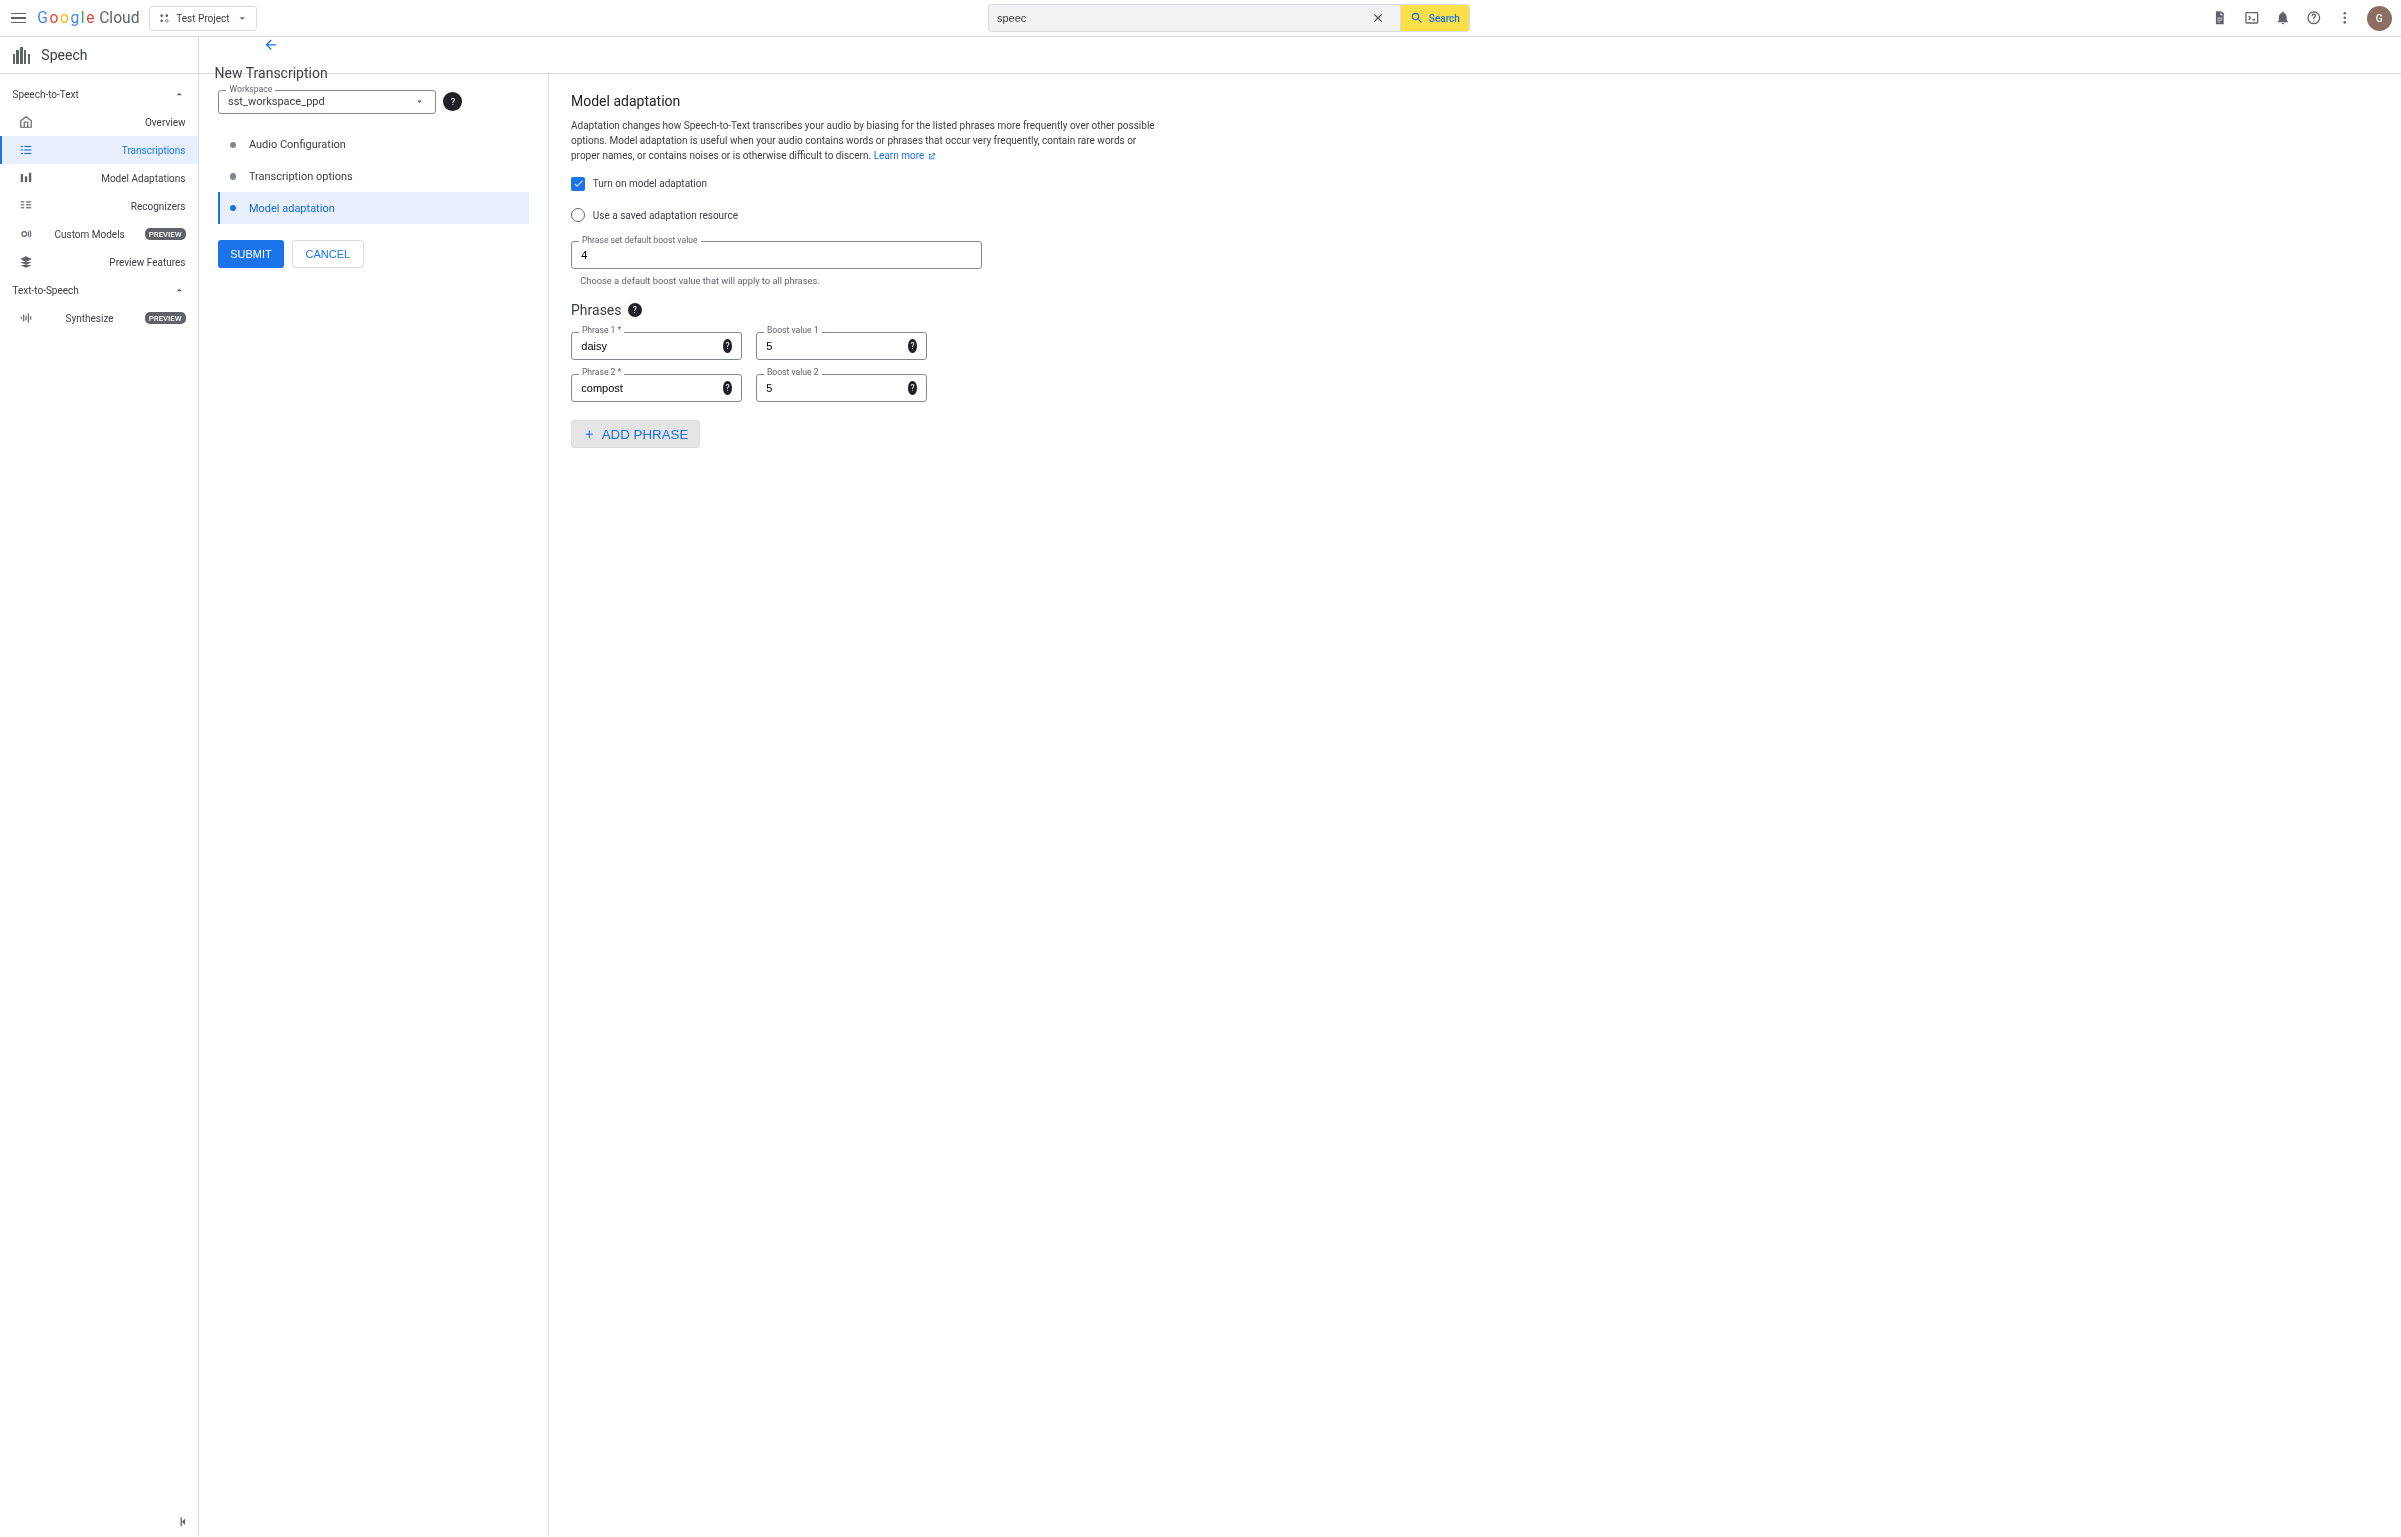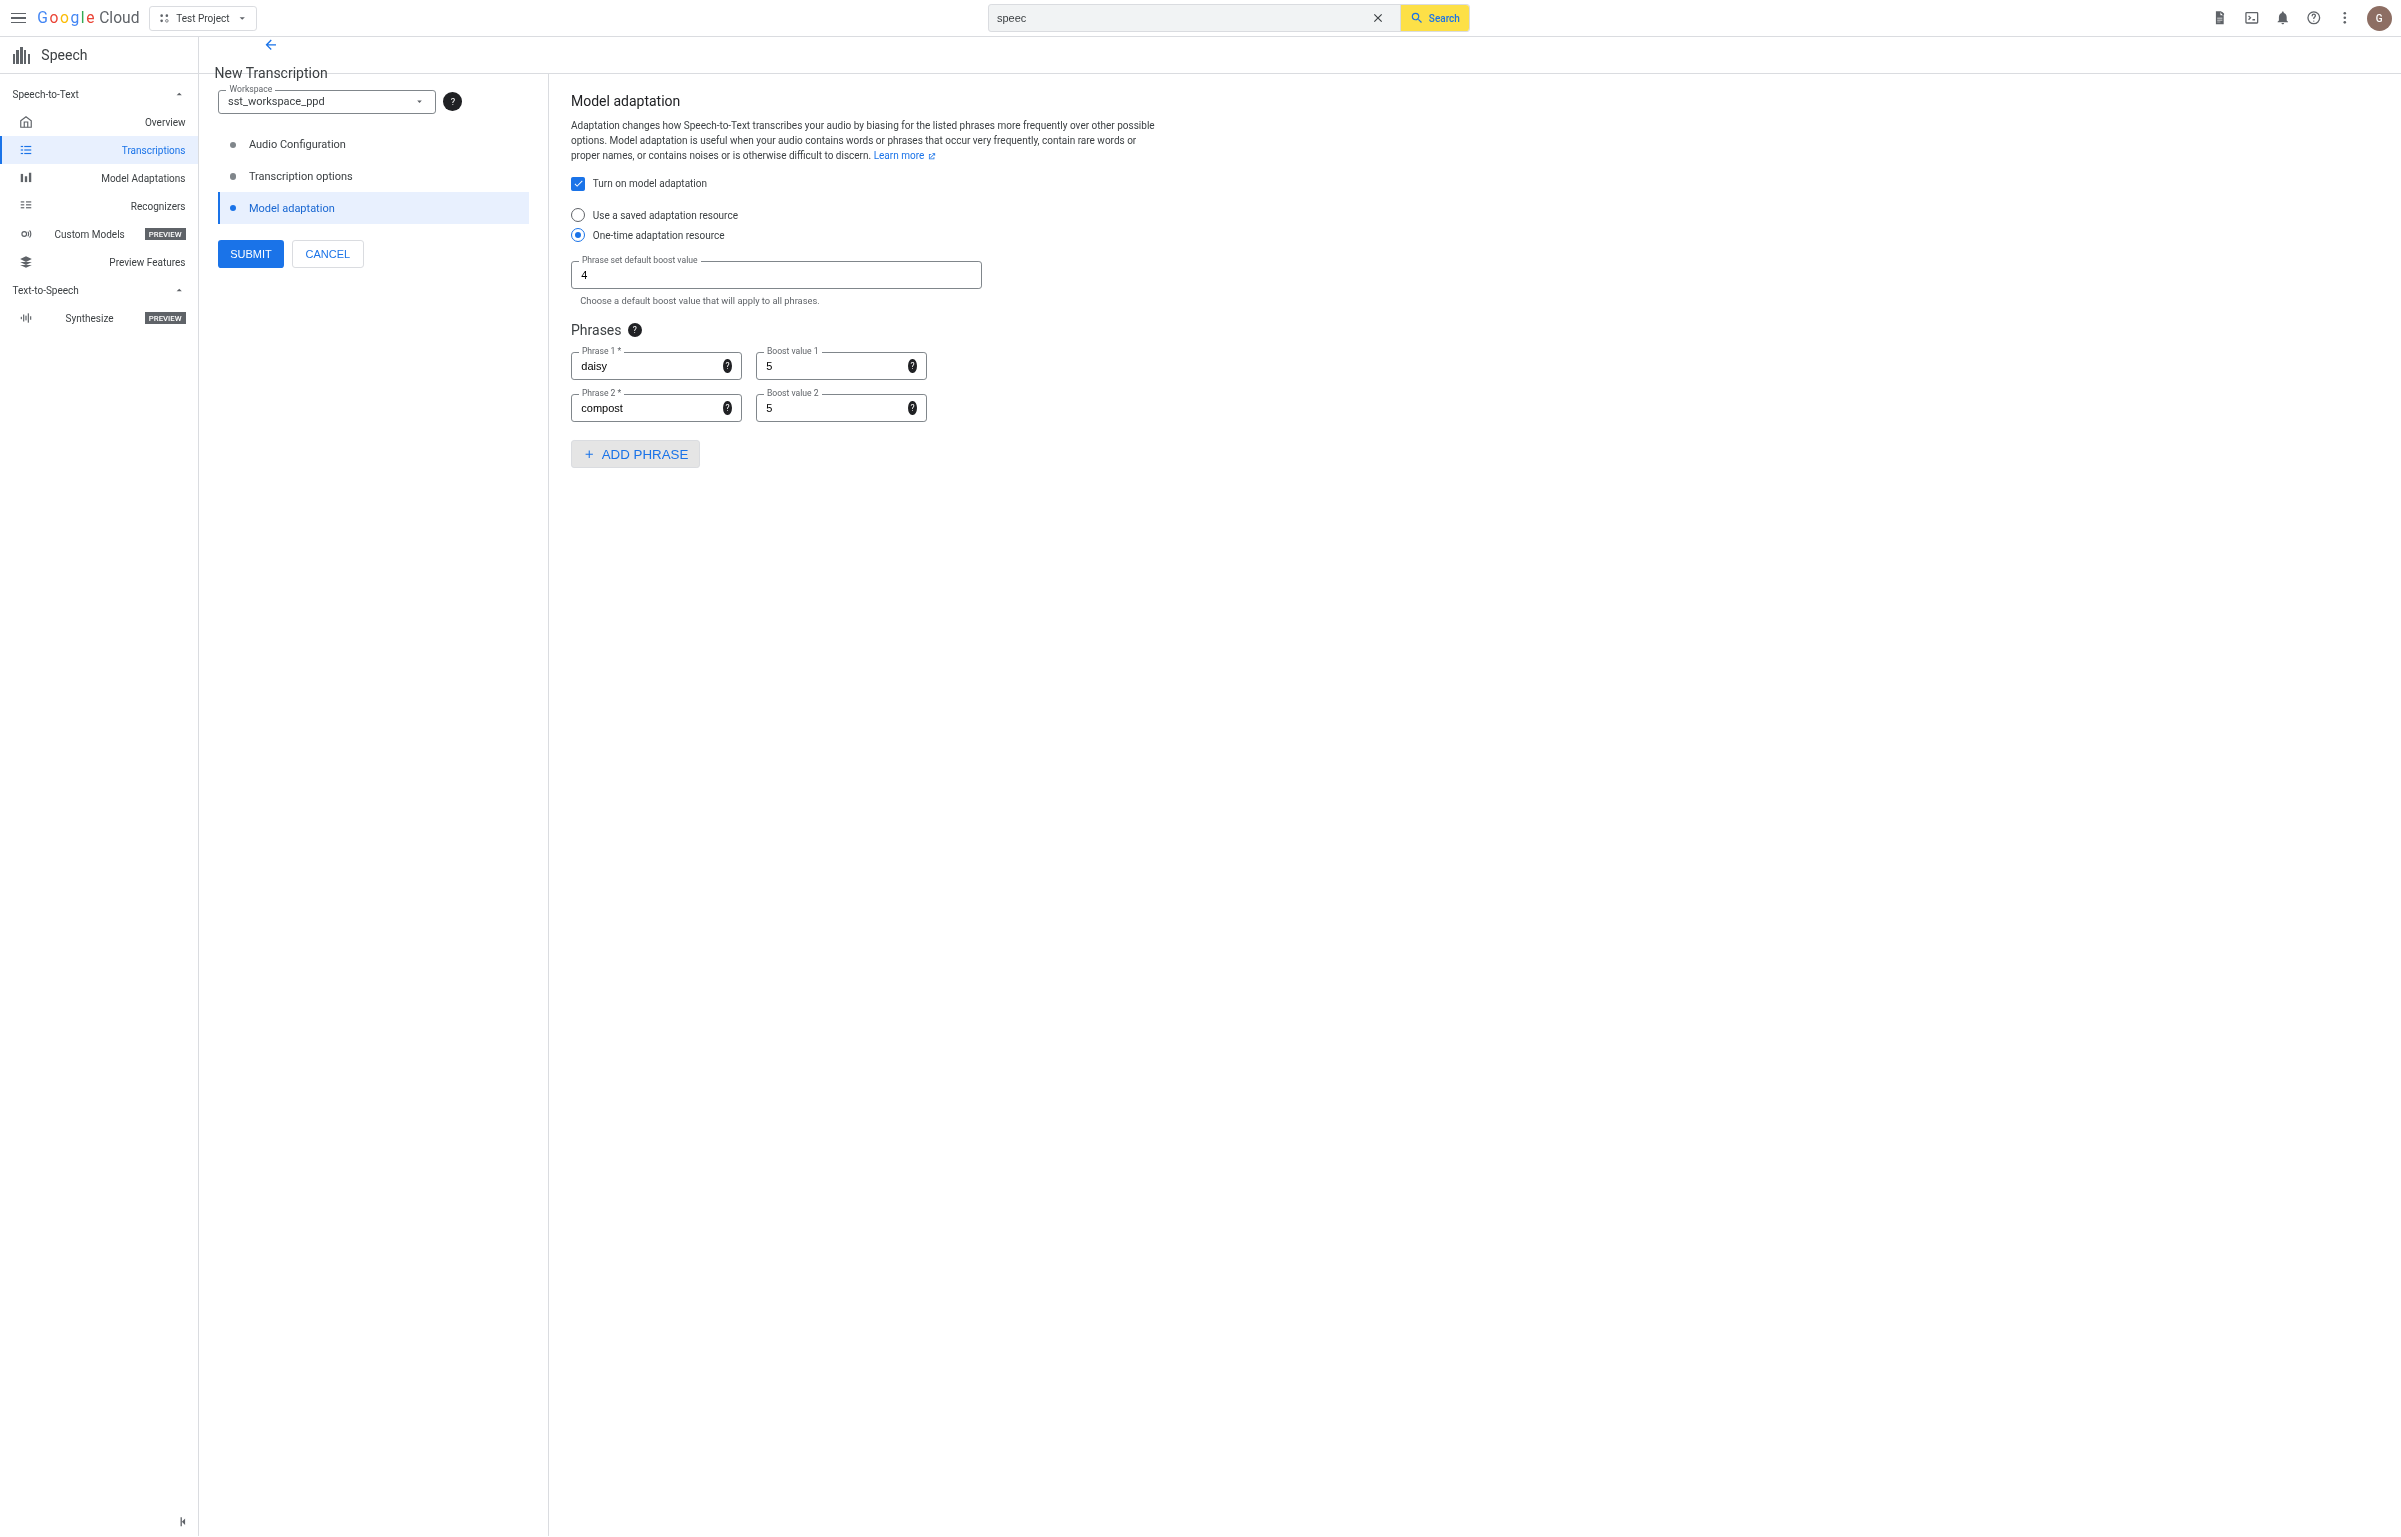--- a/index.html
+++ b/index.html
@@ -32,21 +32,21 @@
 .page-title { font-size: 14px; color:#3c4043; }
 
 .main { display:flex; height: calc(100vh - 75px); }
 .sidebar { width:199px; border-right:0.8px solid #dadce0; position:relative; overflow-y:auto; padding-top:6.2px; }
 .nav-section-header { padding: 7.8px 12.5px; display:flex; align-items:center; justify-content:space-between; cursor:pointer; font-size:10px; color:#3c4043; }
 .nav-item { display:flex; align-items:center; gap:12.5px; padding: 6.2px 12.5px 6.2px 18.7px; cursor:pointer; font-size:10px; color:#3c4043; height:28px;justify-content:space-between; }
 .nav-item.active { background:#e8f0fe; color:#1a73e8; border-left:0; position:relative; }
 .nav-item.active::before { content:''; position:absolute; left:0; top:0; bottom:0; width:2.3px; background:#1a73e8; }
 .nav-item .nav-icon { width:15.6px; display:flex; justify-content:center; color:#5f6368; }
 .nav-item.active .nav-icon { color:#1a73e8; }
-.badge { background:#5f6368; color:#fff; font-size:7.8px; padding:1.6px 3.9px; border-radius:0; font-weight:500; }
+.badge { background:#5f6368; color:#fff; font-size:7.8px; padding:1.6px 3.9px; border-radius:5px; font-weight:500; }
 .sidebar-collapse { position:absolute; bottom:6.2px; right:6.2px; cursor:pointer; color:#5f6368; }
 
 .content { flex:1; display:flex; overflow:hidden; }
 .steps-col { width:350px; border-right:0.8px solid #dadce0; padding:15.6px 18.7px; overflow-y:auto; }
 .workspace-select { position:relative; border:0.8px solid #80868b; border-radius:3.1px; height:24px; display:flex; align-items:center; padding:0 9.3px; width:218px; cursor:pointer; }
 .workspace-label { position:absolute; top:-6.2px; left:7.8px; background:#fff; padding:0 3.1px; font-size:8.6px; color:#5f6368; }
 .workspace-value { flex:1; font-size:11px; }
 .workspace-help { margin-left:7.8px; width:18.7px; height:18.7px; border-radius:50%; background:#202124; color:#fff; font-size:9.3px; display:flex; align-items:center; justify-content:center; cursor:pointer; }
 .steps-list { margin-top:15.6px; }
 .step { display:flex; align-items:center; gap:12.5px; padding:9.3px 12.5px; font-size:11px; cursor:pointer; position:relative; }
@@ -328,24 +328,20 @@
               <path d="M9 16.17L4.83 12l-1.42 1.41L9 19 21 7l-1.41-1.41z" fill="#fff"></path>
             </svg>
         </div>
         <span>Turn on model adaptation</span>
       </div>
       <div class="radio-group">
         <div class="radio-row">
           <div class="radio"></div>
           <span>Use a saved adaptation resource</span>
         </div>
-        <div class="radio-row">
-          <div class="radio selected"></div>
-          <span>One-time adaptation resource</span>
-        </div>
       </div>
       <div class="field-wrap" style="width:411px;">
         <span class="field-label">Phrase set default boost value</span>
         <div class="field">
           <input type="text" value="4" style="">
         </div>
       </div>
       <div class="hint">Choose a default boost value that will apply to all phrases.</div>
 
       <div class="phrases-title">

